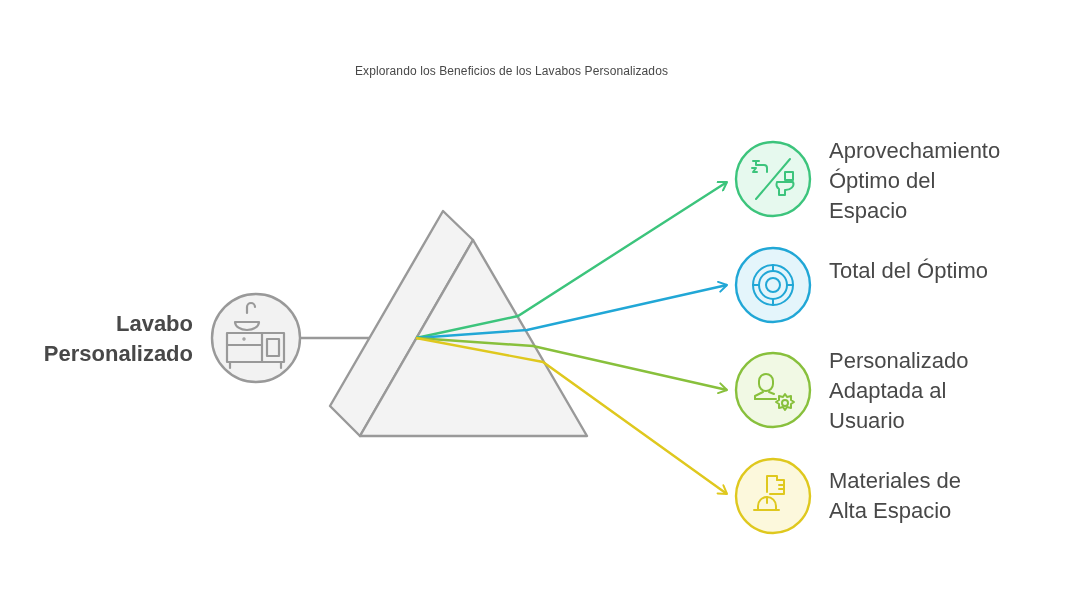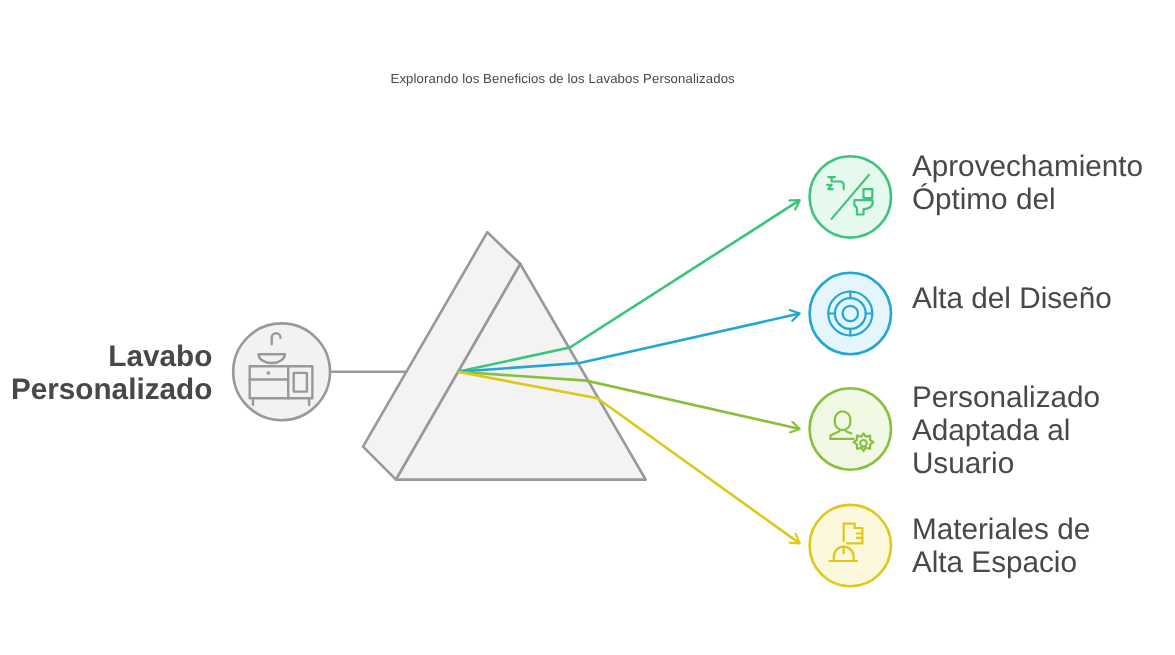--- a/index.html
+++ b/index.html
@@ -1,21 +1,21 @@
 <!DOCTYPE html>
 <html><head>
 <meta charset="utf-8">
 <style>
   html, body { margin: 0; padding: 0; background: #ffffff; }
   body { width: 1068px; height: 595px; position: relative; overflow: hidden;
          font-family: "Liberation Sans", "DejaVu Sans", sans-serif; color: #4a4a4a; }
   .title { position: absolute; left: 0; width: 1023px; top: 64px; text-align: center;
            font-size: 12px; color: #484848; letter-spacing: 0.1px; }
   svg.diagram { position: absolute; left: 0; top: 0; }
-  .label { position: absolute; font-size: 27px; line-height: 30px; color: #484848; }
+  .label { position: absolute; font-size: 22px; line-height: 30px; color: #484848; }
   .label-left { right: 875px; top: 309px; text-align: right; font-weight: bold; }
   .label-right { left: 829px; }
   .line { display: block; white-space: nowrap; }
 </style>
 </head>
 <body>
 
 <div class="title">Explorando los Beneficios de los Lavabos Personalizados</div>
 
 <svg class="diagram" width="1068" height="595" viewBox="0 0 1068 595">
@@ -111,24 +111,25 @@
 </svg>
 
 <div class="label label-left">
   <span class="line">Lavabo</span>
   <span class="line">Personalizado</span>
 </div>
 
 <div class="label label-right" style="top:136px;">
   <span class="line">Aprovechamiento</span>
   <span class="line">Óptimo del</span>
+  <span class="line">Espacio</span>
 </div>
 
 <div class="label label-right" style="top:256px;">
-  <span class="line">Alta del Diseño</span>
+  <span class="line">Total del Óptimo</span>
 </div>
 
 <div class="label label-right" style="top:346px;">
   <span class="line">Personalizado</span>
   <span class="line">Adaptada al</span>
   <span class="line">Usuario</span>
 </div>
 
 <div class="label label-right" style="top:466px;">
   <span class="line">Materiales de</span>

